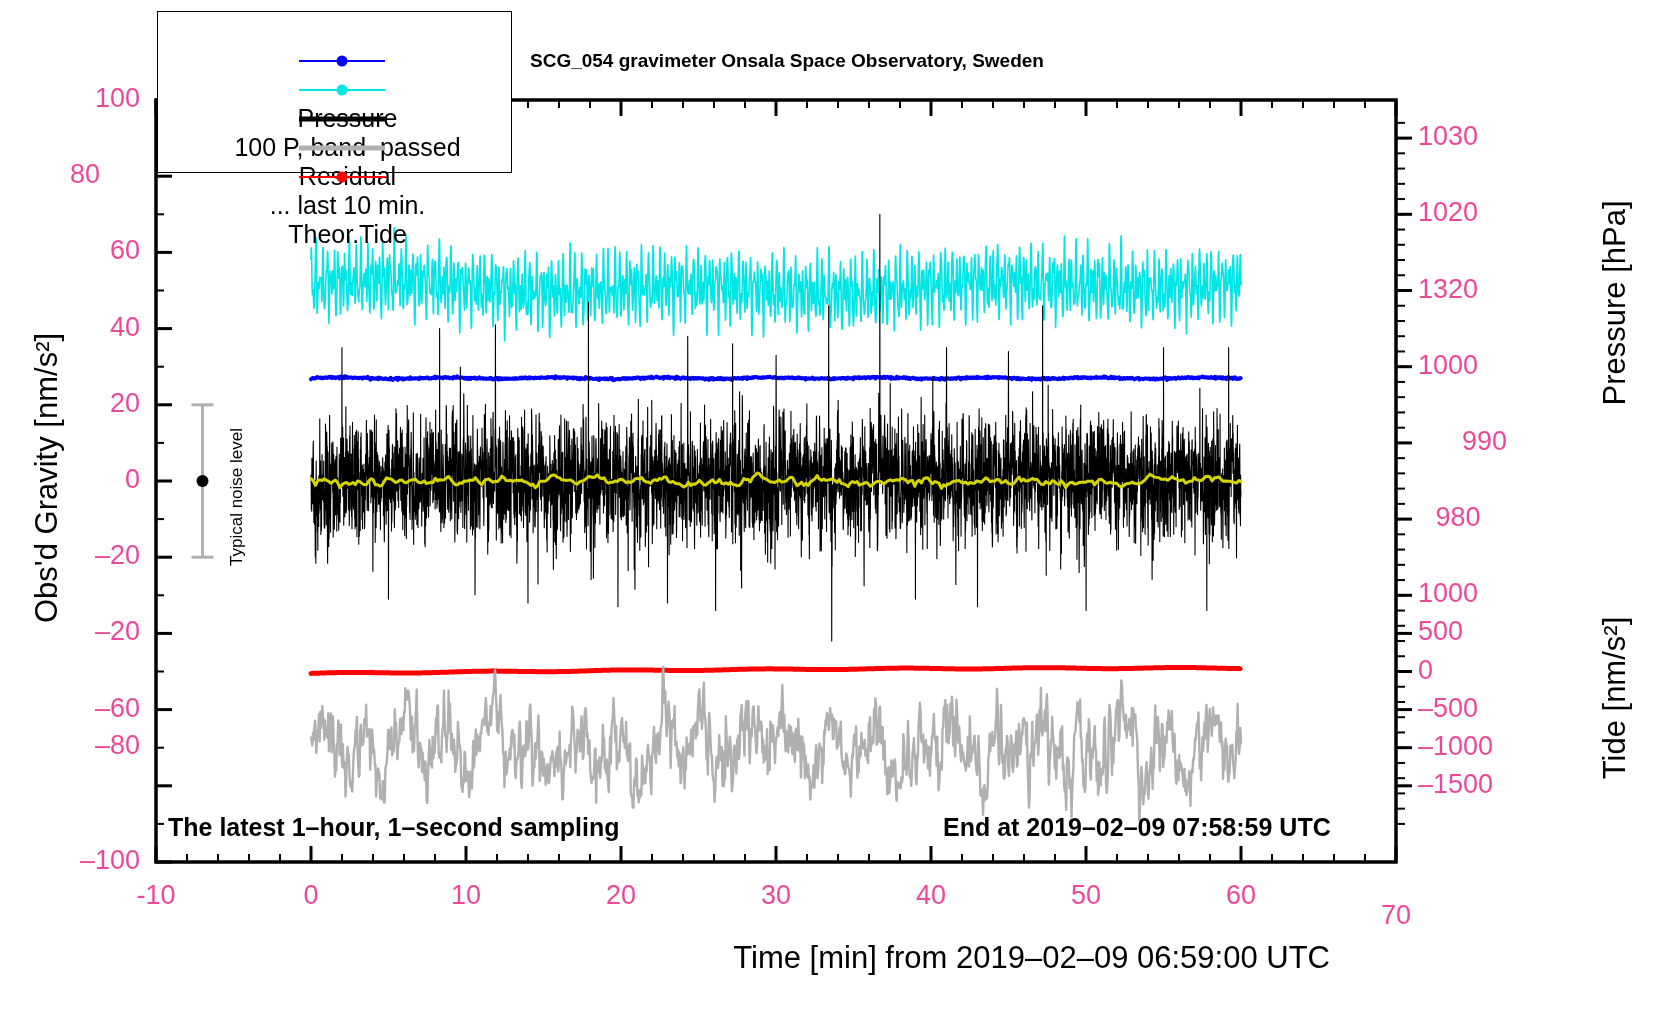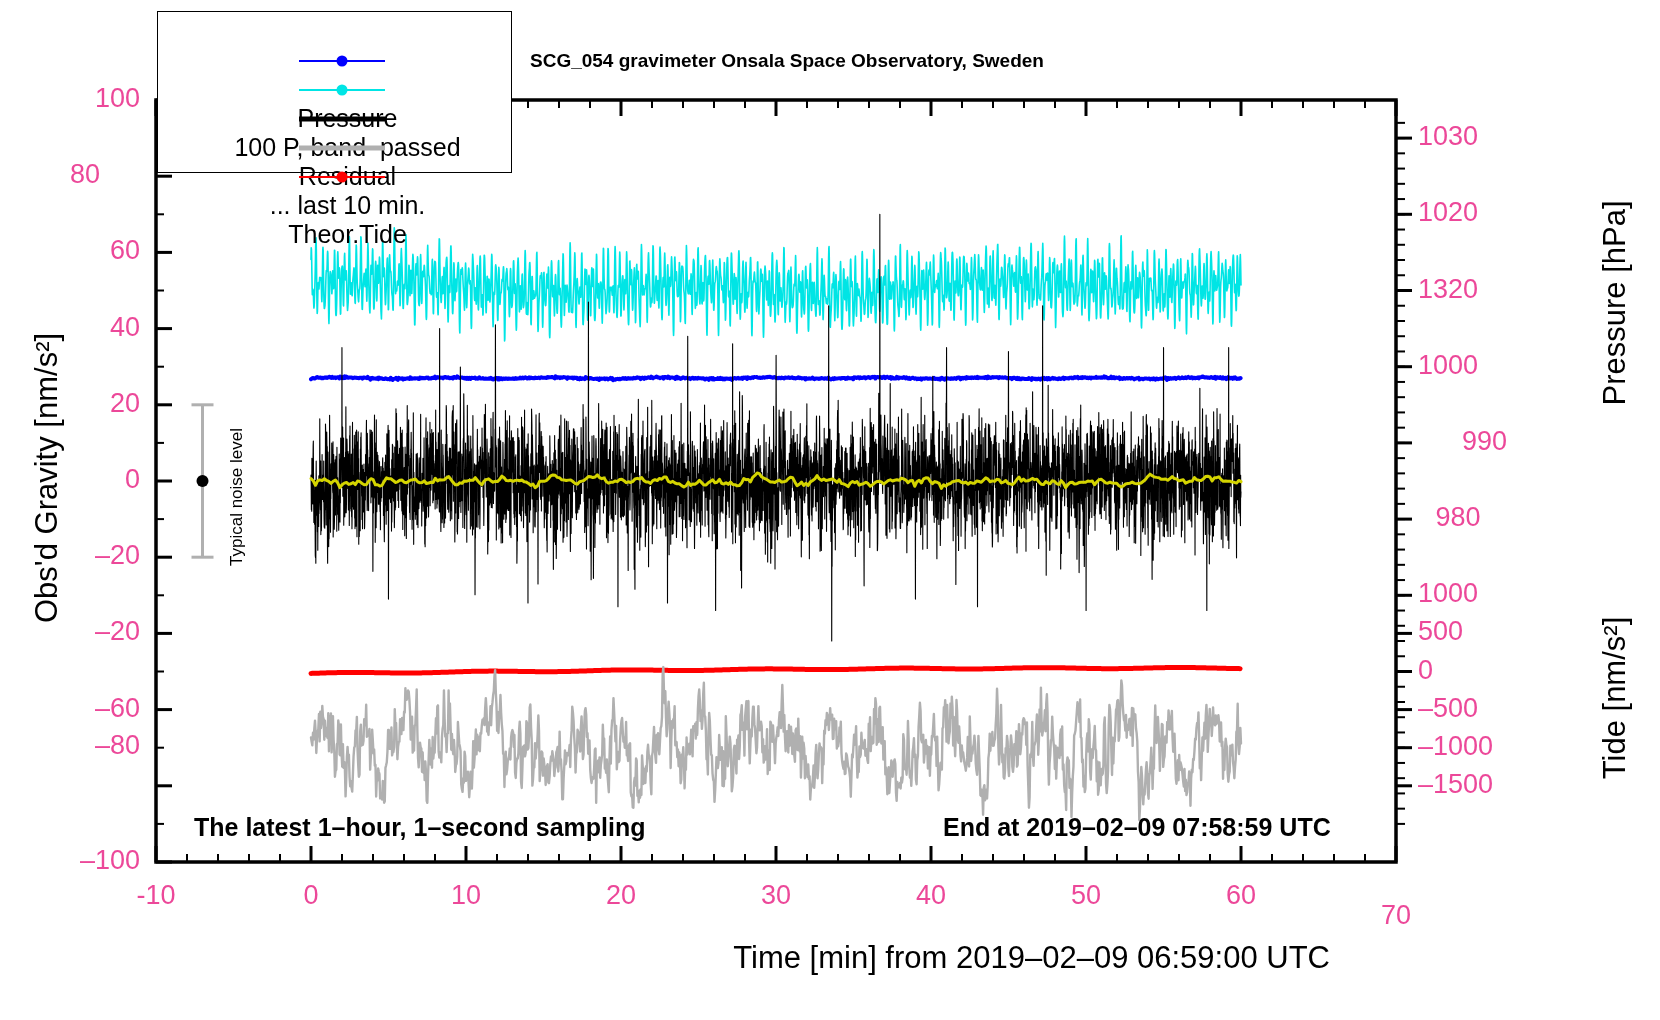--- a/index.html
+++ b/index.html
@@ -32,21 +32,21 @@
 
   <div class="axis-title" style="left:-163px;top:460px;width:420px;text-align:center;transform:rotate(-90deg);">Obs'd Gravity [nm/s²]</div>
 
   <div class="axis-title" style="left:1455px;top:285px;width:320px;text-align:center;transform:rotate(-90deg);">Pressure [hPa]</div>
   <div class="axis-title" style="left:1475px;top:680px;width:280px;text-align:center;transform:rotate(-90deg);">Tide [nm/s²]</div>
 
   <div class="axis-title" style="left:330px;top:940px;width:1000px;text-align:right;">Time [min] from 2019–02–09 06:59:00 UTC</div>
 
   <div class="plot-title" style="left:530px;top:50px;">SCG_054 gravimeter Onsala Space Observatory, Sweden</div>
 
-  <div class="annot" style="left:194px;top:813px;text-align:right;">The latest 1–hour, 1–second sampling</div>
+  <div class="annot" style="left:168px;top:813px;text-align:right;">The latest 1–hour, 1–second sampling</div>
   <div class="annot" style="left:943px;top:813px;">End at 2019–02–09 07:58:59 UTC</div>
 
   <div class="noise-label" style="left:142px;top:487px;width:190px;text-align:center;transform:rotate(-90deg);">Typical noise level</div>
 
   <svg id="canvas" width="1660" height="1020" viewBox="0 0 1660 1020">
     <defs>
       <clipPath id="plotclip">
           <rect x="156" y="100" width="1240" height="762"></rect>
         </clipPath>
     </defs>

